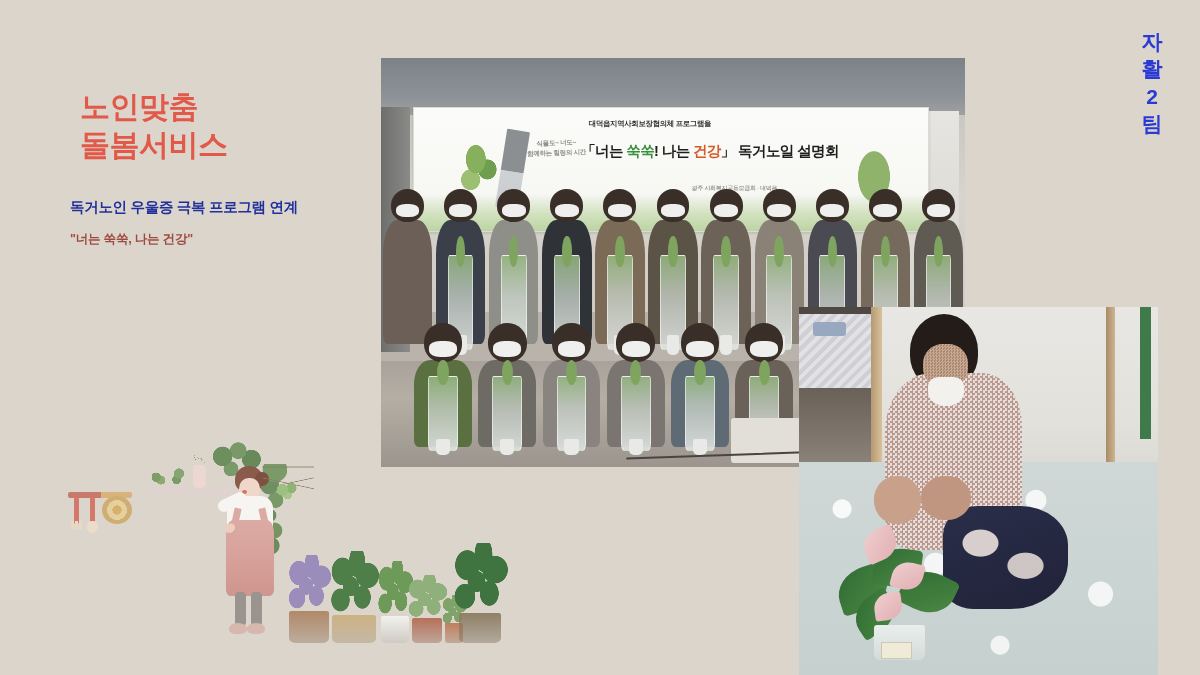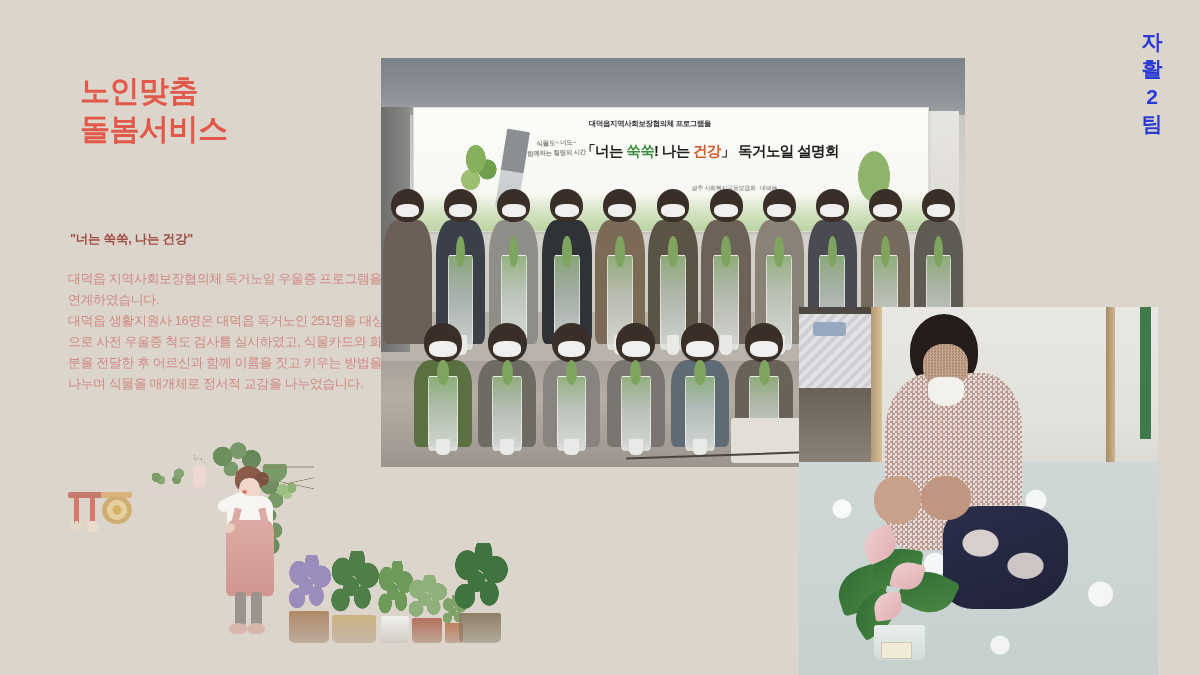--- a/index.html
+++ b/index.html
@@ -28,21 +28,21 @@
     font-weight: bold;
     line-height: 1.30;
     letter-spacing: 0px;
   }
   .team-label span { display: block; }
 
   
   .title-block {
     position: absolute;
     left: 80px;
-    top: 72px;
+    top: 88px;
     width: 300px;
   }
   .slide-title {
     color: #e2594a;
     font-size: 30px;
     font-weight: bold;
     line-height: 1.28;
     letter-spacing: -0.5px;
     white-space: pre-line;
     margin: 0;
@@ -477,23 +477,22 @@
     <span>활</span>
     <span>2</span>
     <span>팀</span>
   </div>
 
   <div class="title-block">
     <h1 class="slide-title">노인맞춤
 돌봄서비스</h1>
   </div>
 
+  <h2 class="section-heading">독거노인 우울증 극복 프로그램 연계</h2>
   <div class="section-quote">"너는 쑥쑥, 나는 건강"</div>
-  <p class="body-copy">대덕읍 지역사회보장협의체 독거노일 우울증 프로그램을 연계하였습니다.
-대덕읍 생활지원사 16명은 대덕읍 독거노인 251명을 대상으로 사전 우울증 척도 검사를 실시하였고, 식물카드와 화분을 전달한 후 어르신과 함께 이름을 짓고 키우는 방법을 나누며 식물을 매개체로 정서적 교감을 나누었습니다.</p>
 
   <div class="photo photo-main">
     <div class="ph-inner">
       <div class="room-wall-top"></div>
       <div class="room-wall"></div>
       <div class="room-col"></div>
       <div class="room-door"></div>
       <div class="room-floor"></div>
 
       <div class="banner">

